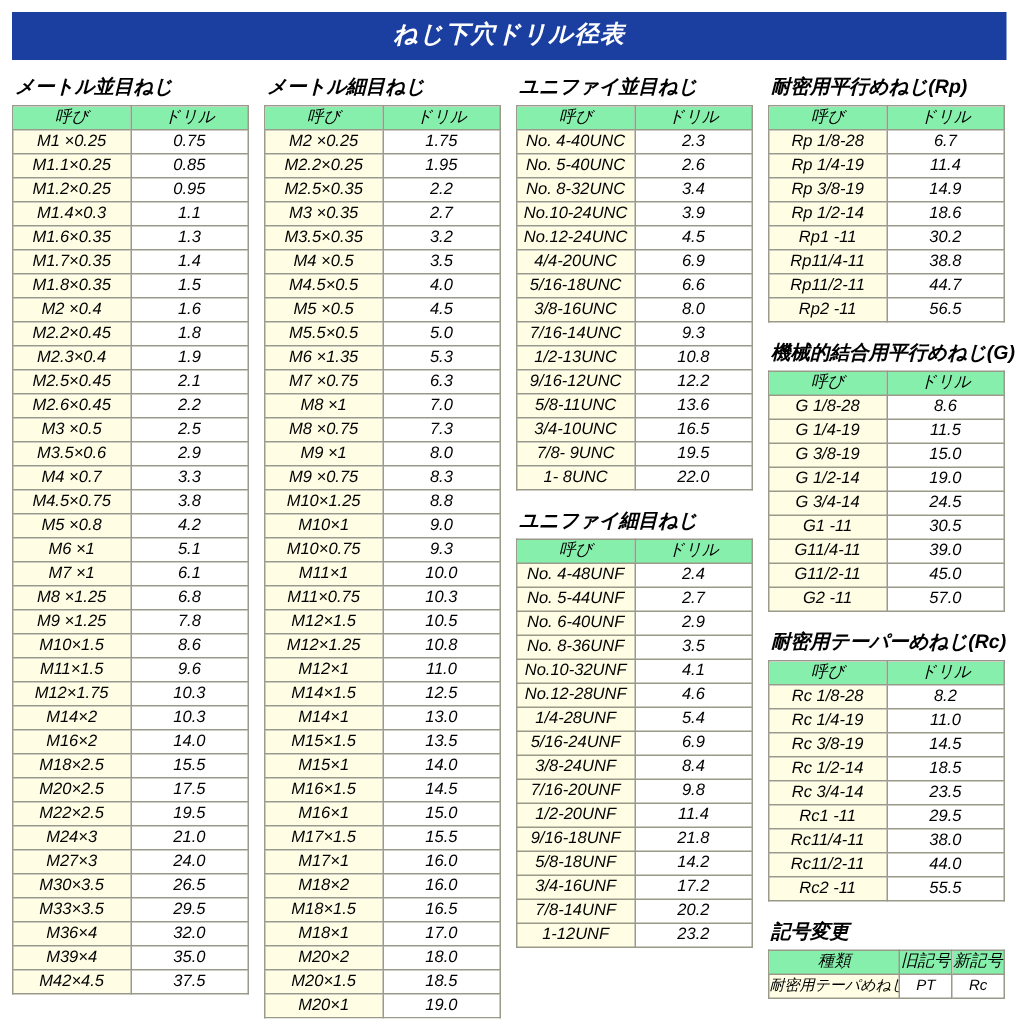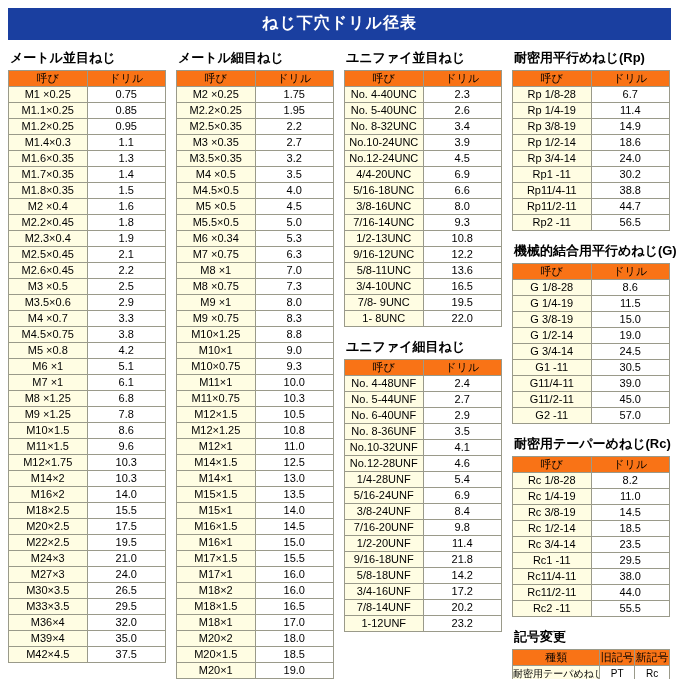--- a/index.html
+++ b/index.html
@@ -14,20 +14,21 @@
     color: #000;
     position: relative;
     overflow: hidden;
   }
   #page {
     position: relative;
     width: 679px;
     height: 492px;
     box-sizing: border-box;
     padding: 6px 8px 4px 8px;
+    font-style: italic;
   }
   .title-bar {
     background: #1a3fa0;
     color: #ffffff;
     text-align: center;
     font-weight: bold;
     font-size: 16px;
     letter-spacing: 1px;
     padding: 5px 0 6px 0;
     margin: 2px 0 9px 0;
@@ -59,21 +60,21 @@
     border: 1px solid #9a9a8a;
     text-align: center;
     padding: 0;
     height: 15px;
     line-height: 15px;
     font-weight: normal;
     white-space: nowrap;
     overflow: hidden;
   }
   table.t th {
-    background: #f97316;
+    background: #86efac;
     font-size: 11px;
   }
   table.t td.nm {
     background: #fffde3;
     text-align: center;
     font-size: 11px;
     letter-spacing: 0px;
   }
   table.t td.dr {
     background: #ffffff;
@@ -295,21 +296,21 @@
             </tr>
             <tr>
               <td class="nm">M5 ×0.5</td>
               <td class="dr">4.5</td>
             </tr>
             <tr>
               <td class="nm">M5.5×0.5</td>
               <td class="dr">5.0</td>
             </tr>
             <tr>
-              <td class="nm">M6 ×0.34</td>
+              <td class="nm">M6 ×1.35</td>
               <td class="dr">5.3</td>
             </tr>
             <tr>
               <td class="nm">M7 ×0.75</td>
               <td class="dr">6.3</td>
             </tr>
             <tr>
               <td class="nm">M8 ×1</td>
               <td class="dr">7.0</td>
             </tr>
@@ -591,24 +592,20 @@
             </tr>
             <tr>
               <td class="nm">Rp 3/8-19</td>
               <td class="dr">14.9</td>
             </tr>
             <tr>
               <td class="nm">Rp 1/2-14</td>
               <td class="dr">18.6</td>
             </tr>
             <tr>
-              <td class="nm">Rp 3/4-14</td>
-              <td class="dr">24.0</td>
-            </tr>
-            <tr>
               <td class="nm">Rp1 -11</td>
               <td class="dr">30.2</td>
             </tr>
             <tr>
               <td class="nm">Rp11/4-11</td>
               <td class="dr">38.8</td>
             </tr>
             <tr>
               <td class="nm">Rp11/2-11</td>
               <td class="dr">44.7</td>

